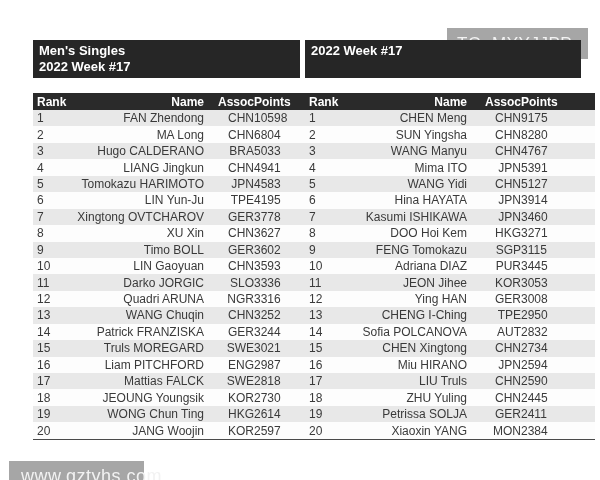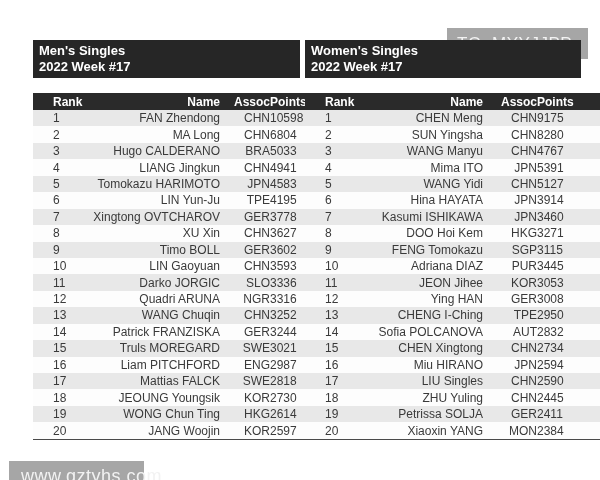--- a/index.html
+++ b/index.html
@@ -79,21 +79,21 @@
   
   .mens .col-rank   { width: 38px; }
   .mens .col-name   { width: 129px; }
   .mens .col-assoc  { width: 50px; }
   .mens .col-points { width: 50px; }
   
   .womens .col-rank   { width: 38px; }
   .womens .col-name   { width: 120px; }
   .womens .col-assoc  { width: 54px; }
   .womens .col-points { width: 64px; }
-  th.col-rank,   td.cell-rank   { padding-left: 20px; text-align: left; }
+  th.col-rank,   td.cell-rank   { padding-left: 4px; text-align: left; }
   th.col-name,   td.cell-name   { text-align: right; }
   th.col-assoc,  td.cell-assoc  { text-align: right; }
   th.col-points, td.cell-points { text-align: left; }
   .mens   th.col-points, .mens   td.cell-points { padding-right: 2px; }
   .womens th.col-points, .womens td.cell-points { padding-right: 10px; }
 </style>
 </head>
 <body>
 
 <div class="page">
@@ -234,21 +234,20 @@
             <td class="cell-name">JANG Woojin</td>
             <td class="cell-assoc">KOR</td>
             <td class="cell-points">2597</td>
           </tr>
         </tbody>
     </table>
   </section>
 
   <section class="ranking womens">
     <header class="titlebar">
-      <div>Women's Singles</div>
       <div>2022 Week #17</div>
     </header>
     <table>
       <thead>
         <tr>
           <th class="col-rank">Rank</th>
           <th class="col-name">Name</th>
           <th class="col-assoc">Assoc</th>
           <th class="col-points">Points</th>
         </tr>
@@ -345,21 +344,21 @@
             <td class="cell-points">2734</td>
           </tr>
           <tr>
             <td class="cell-rank">16</td>
             <td class="cell-name">Miu HIRANO</td>
             <td class="cell-assoc">JPN</td>
             <td class="cell-points">2594</td>
           </tr>
           <tr>
             <td class="cell-rank">17</td>
-            <td class="cell-name">LIU Singles</td>
+            <td class="cell-name">LIU Truls</td>
             <td class="cell-assoc">CHN</td>
             <td class="cell-points">2590</td>
           </tr>
           <tr>
             <td class="cell-rank">18</td>
             <td class="cell-name">ZHU Yuling</td>
             <td class="cell-assoc">CHN</td>
             <td class="cell-points">2445</td>
           </tr>
           <tr>

